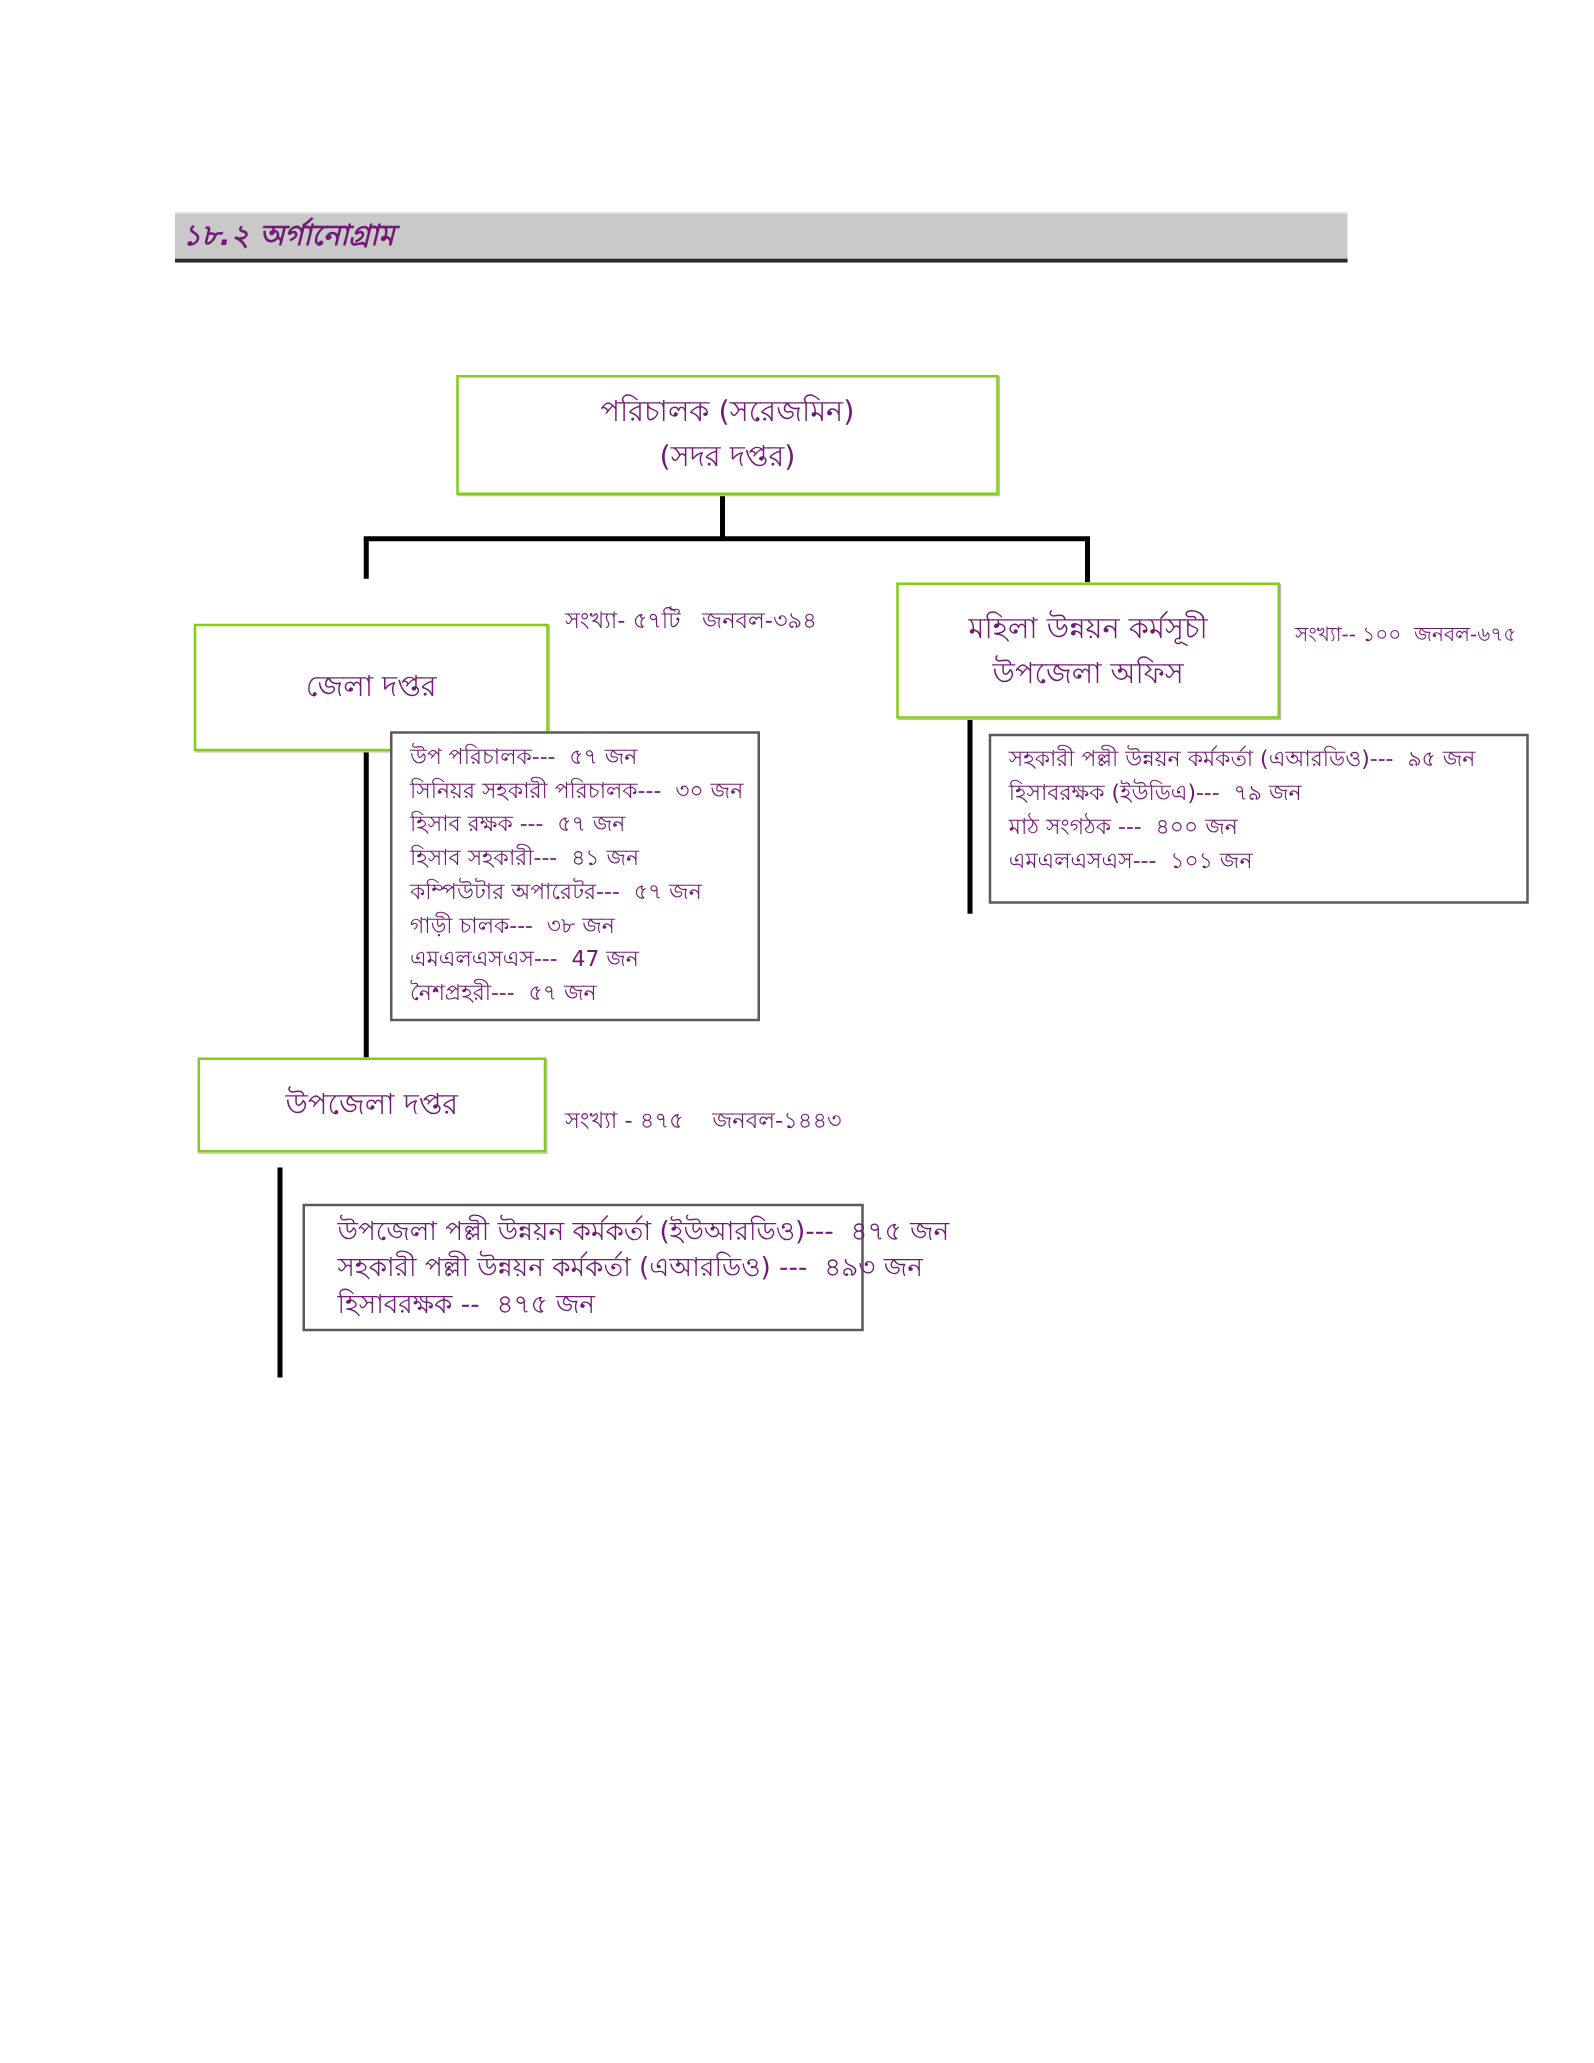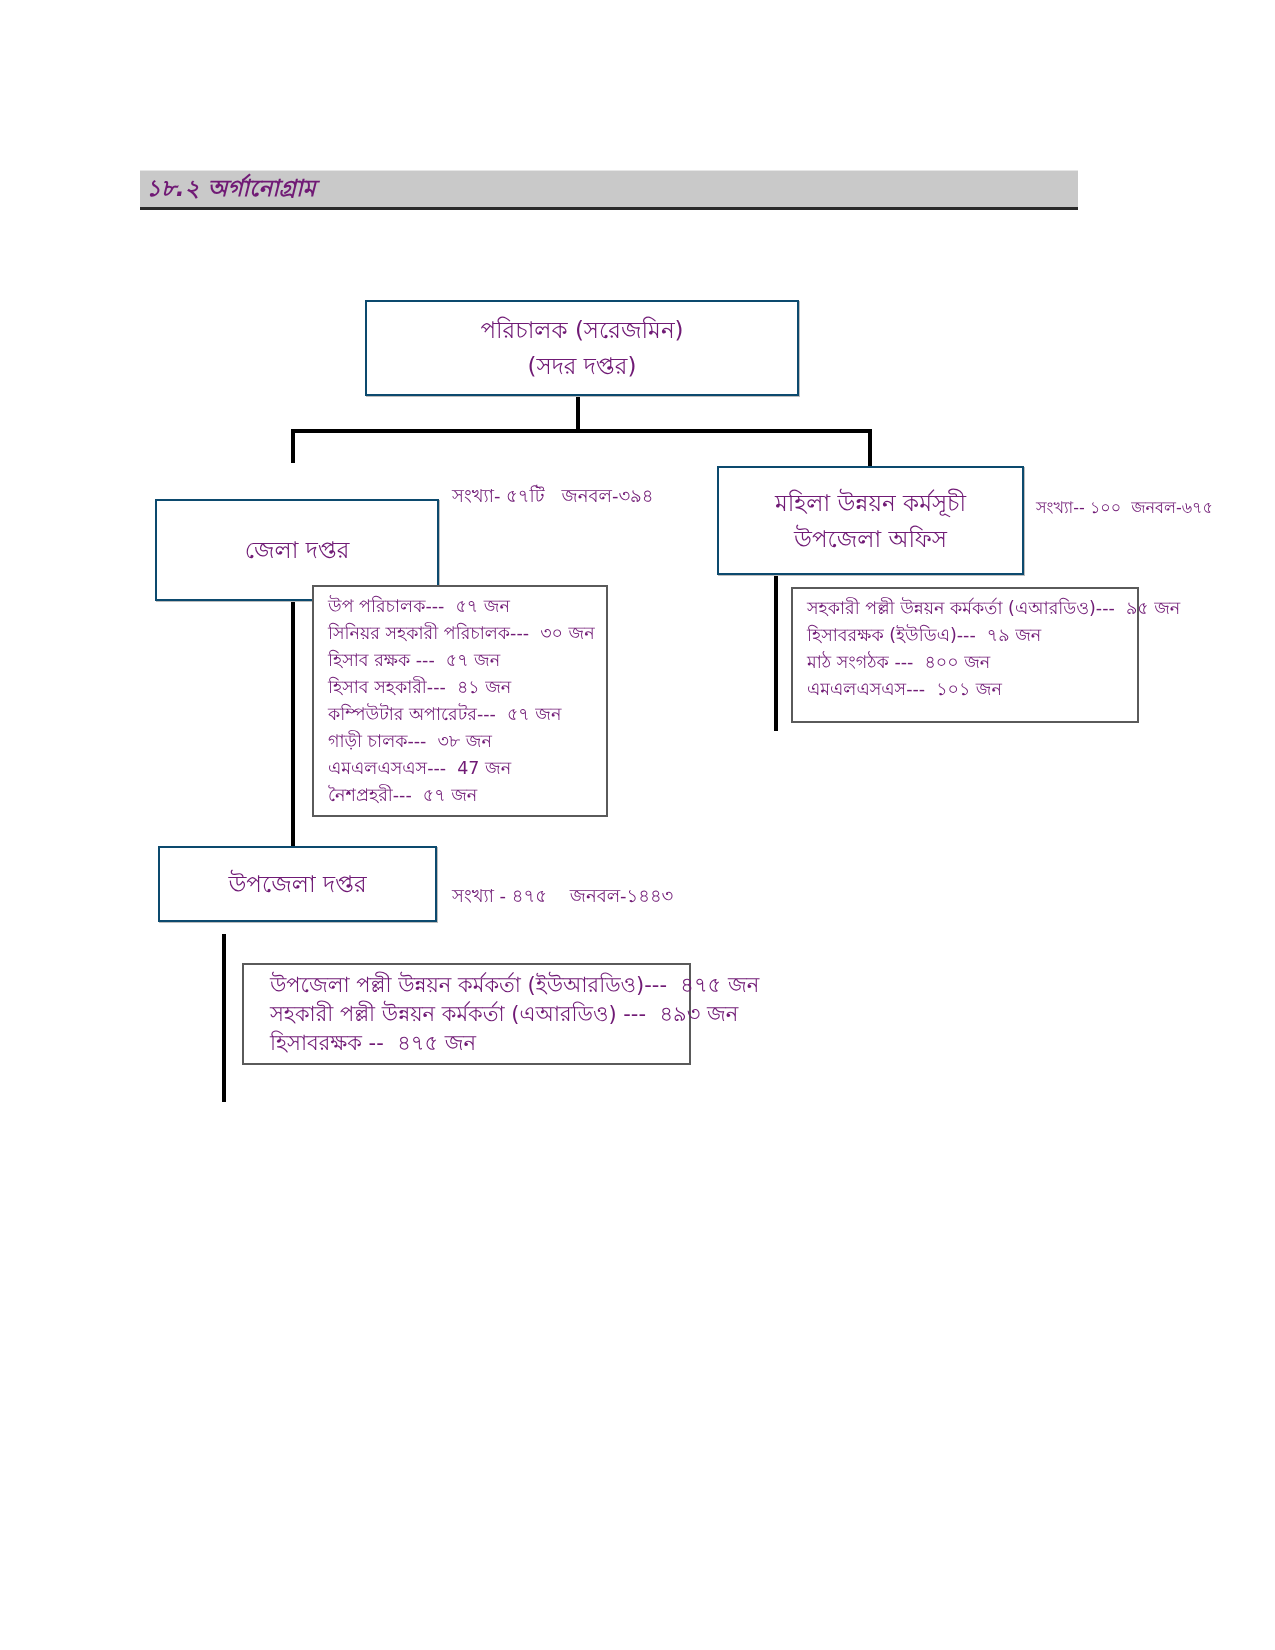--- a/index.html
+++ b/index.html
@@ -29,21 +29,21 @@
     font-weight: bold;
     font-style: italic;
     padding-left: 6px;
     white-space: pre;
   }
 
   
   .org-box {
     position: absolute;
     background: #ffffff;
-    border: 2px solid #0c4a6e;
+    border: 2px solid #84cc16;
     box-shadow: 1px 1px 0 #bdbdbd;
     display: flex;
     flex-direction: column;
     align-items: center;
     justify-content: center;
     text-align: center;
     font-size: 23px;
     line-height: 36px;
     white-space: pre;
   }
@@ -112,21 +112,21 @@
       <div class="staff-line">উপ পরিচালক---  ৫৭ জন</div>
       <div class="staff-line">সিনিয়র সহকারী পরিচালক---  ৩০ জন</div>
       <div class="staff-line">হিসাব রক্ষক ---  ৫৭ জন</div>
       <div class="staff-line">হিসাব সহকারী---  ৪১ জন</div>
       <div class="staff-line">কম্পিউটার অপারেটর---  ৫৭ জন</div>
       <div class="staff-line">গাড়ী চালক---  ৩৮ জন</div>
       <div class="staff-line">এমএলএসএস---  47 জন</div>
       <div class="staff-line">নৈশপ্রহরী---  ৫৭ জন</div>
     </div>
 
-  <div class="staff-box" style="left:791px; top:587px; width:348px; height:136px;">
+  <div class="staff-box" style="left:791px; top:587px; width:432px; height:136px;">
       <div class="staff-line">সহকারী পল্লী উন্নয়ন কর্মকর্তা (এআরডিও)---  ৯৫ জন</div>
       <div class="staff-line">হিসাবরক্ষক (ইউডিএ)---  ৭৯ জন</div>
       <div class="staff-line">মাঠ সংগঠক ---  ৪০০ জন</div>
       <div class="staff-line">এমএলএসএস---  ১০১ জন</div>
     </div>
 
   <div class="org-box" style="left:158px; top:846px; width:275px; height:72px;">
     <div>উপজেলা দপ্তর</div>
   </div>
   <div class="stats-label" style="left:452px; top:882px;">সংখ্যা - ৪৭৫    জনবল-১৪৪৩</div>

